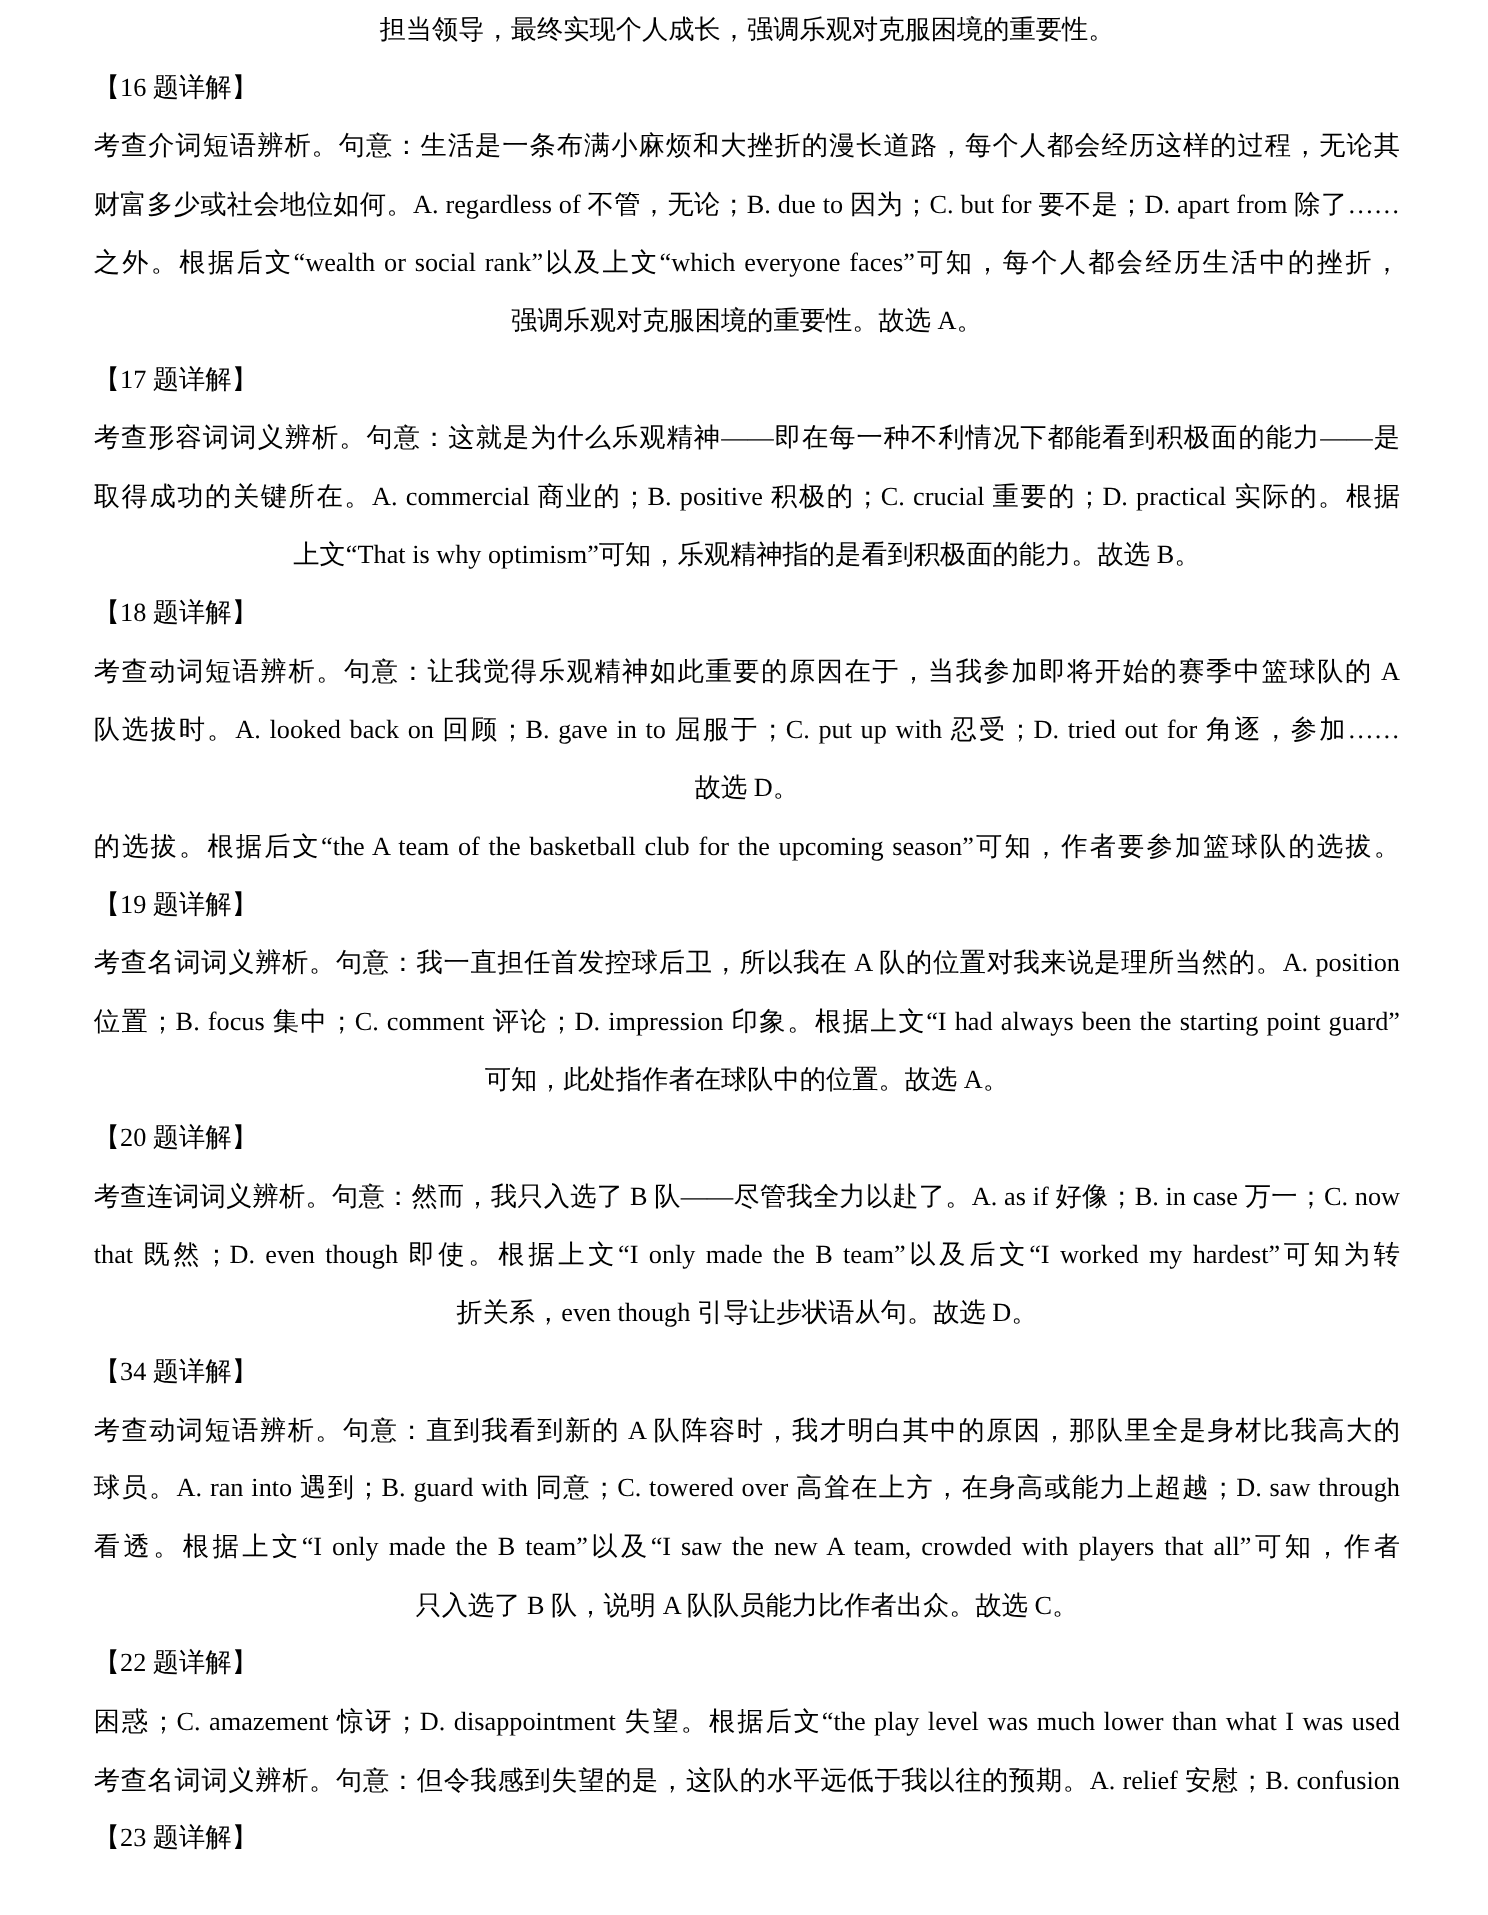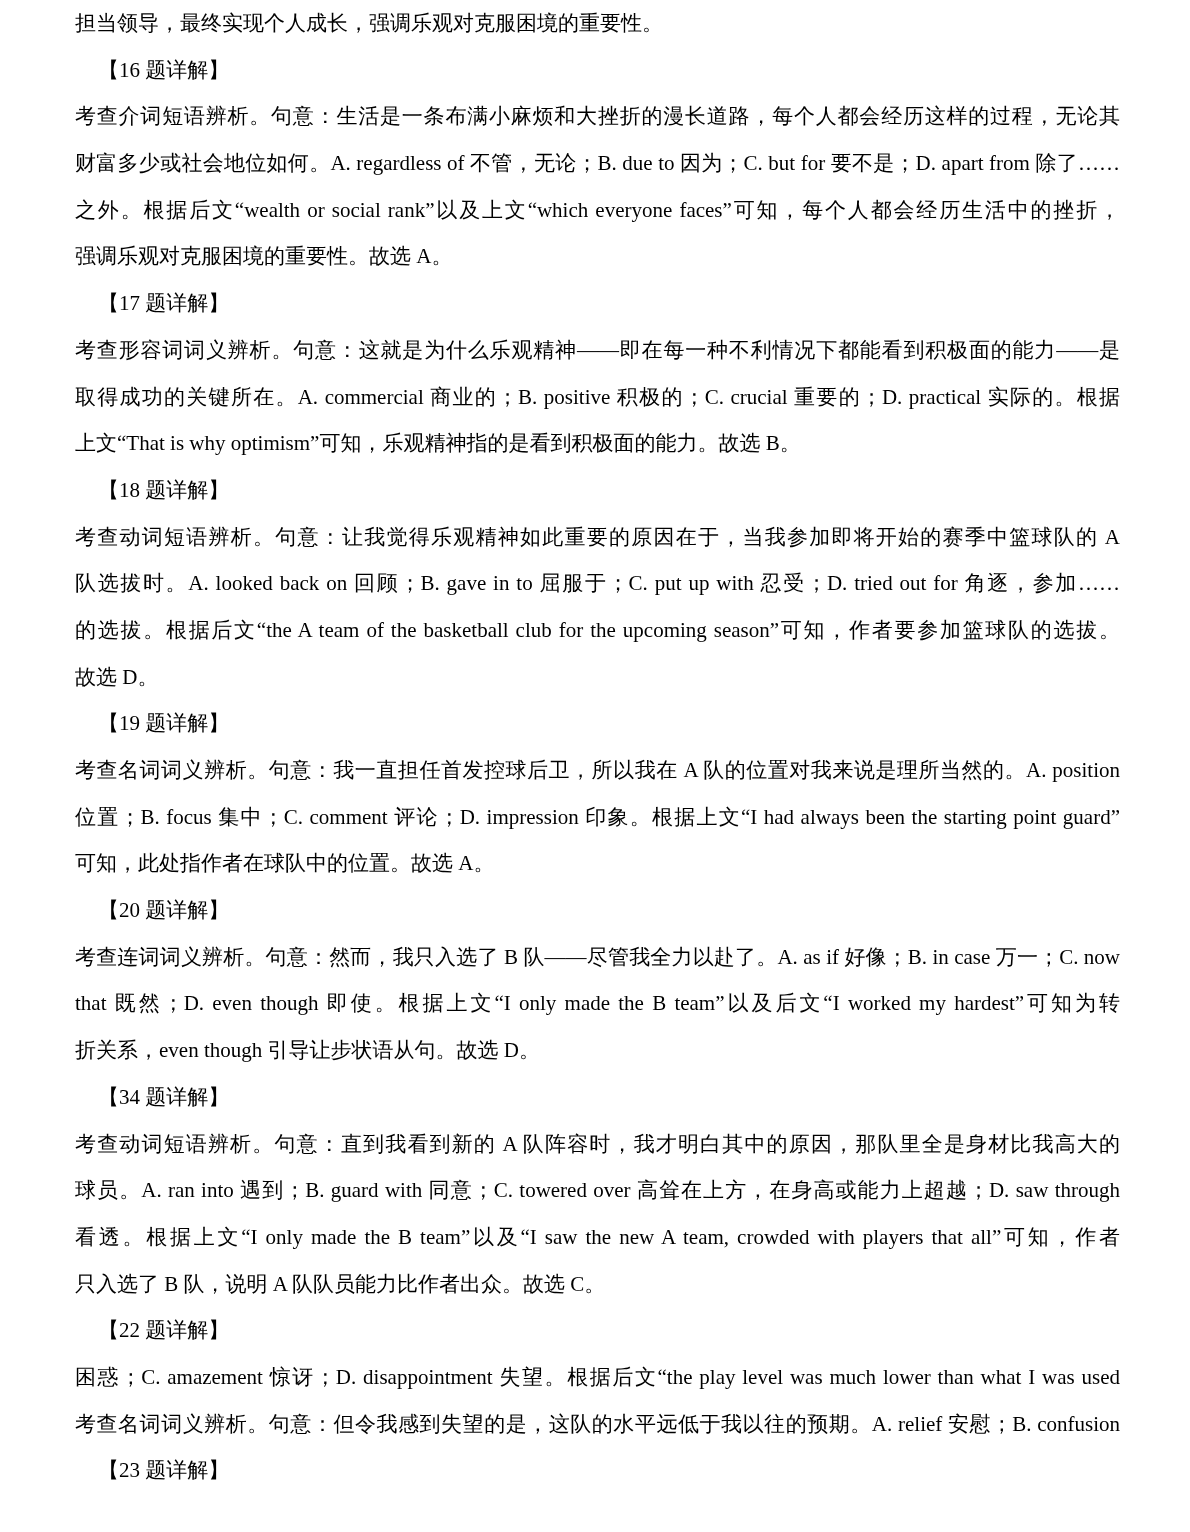--- a/index.html
+++ b/index.html
@@ -25,46 +25,45 @@
     line-height: 46.7px;
     height: 46.7px;
     white-space: normal;
     overflow: visible;
   }
   .line.fill {
     text-align: justify;
     text-align-last: justify;
   }
   .line.end {
-    text-align: left;
+    text-align: center;
   }
   .line.heading {
     text-align: left;
-    margin-left: 23px;
   }
 </style>
 </head>
 <body>
 
 <div class="page">
     <div class="line end">担当领导，最终实现个人成长，强调乐观对克服困境的重要性。</div>
     <div class="line heading">【16 题详解】</div>
     <div class="line fill">考查介词短语辨析。句意：生活是一条布满小麻烦和大挫折的漫长道路，每个人都会经历这样的过程，无论其</div>
     <div class="line fill">财富多少或社会地位如何。A. regardless of 不管，无论；B. due to 因为；C. but for 要不是；D. apart from 除了……</div>
     <div class="line fill">之外。根据后文“wealth or social rank”以及上文“which everyone faces”可知，每个人都会经历生活中的挫折，</div>
     <div class="line end">强调乐观对克服困境的重要性。故选 A。</div>
     <div class="line heading">【17 题详解】</div>
     <div class="line fill">考查形容词词义辨析。句意：这就是为什么乐观精神——即在每一种不利情况下都能看到积极面的能力——是</div>
     <div class="line fill">取得成功的关键所在。A. commercial 商业的；B. positive 积极的；C. crucial 重要的；D. practical 实际的。根据</div>
     <div class="line end">上文“That is why optimism”可知，乐观精神指的是看到积极面的能力。故选 B。</div>
     <div class="line heading">【18 题详解】</div>
     <div class="line fill">考查动词短语辨析。句意：让我觉得乐观精神如此重要的原因在于，当我参加即将开始的赛季中篮球队的 A</div>
     <div class="line fill">队选拔时。A. looked back on 回顾；B. gave in to 屈服于；C. put up with 忍受；D. tried out for 角逐，参加……</div>
+    <div class="line end">故选 D。</div>
     <div class="line fill">的选拔。根据后文“the A team of the basketball club for the upcoming season”可知，作者要参加篮球队的选拔。</div>
-    <div class="line end">故选 D。</div>
     <div class="line heading">【19 题详解】</div>
     <div class="line fill">考查名词词义辨析。句意：我一直担任首发控球后卫，所以我在 A 队的位置对我来说是理所当然的。A. position</div>
     <div class="line fill">位置；B. focus 集中；C. comment 评论；D. impression 印象。根据上文“I had always been the starting point guard”</div>
     <div class="line end">可知，此处指作者在球队中的位置。故选 A。</div>
     <div class="line heading">【20 题详解】</div>
     <div class="line fill">考查连词词义辨析。句意：然而，我只入选了 B 队——尽管我全力以赴了。A. as if 好像；B. in case 万一；C. now</div>
     <div class="line fill">that 既然；D. even though 即使。根据上文“I only made the B team”以及后文“I worked my hardest”可知为转</div>
     <div class="line end">折关系，even though 引导让步状语从句。故选 D。</div>
     <div class="line heading">【34 题详解】</div>
     <div class="line fill">考查动词短语辨析。句意：直到我看到新的 A 队阵容时，我才明白其中的原因，那队里全是身材比我高大的</div>

